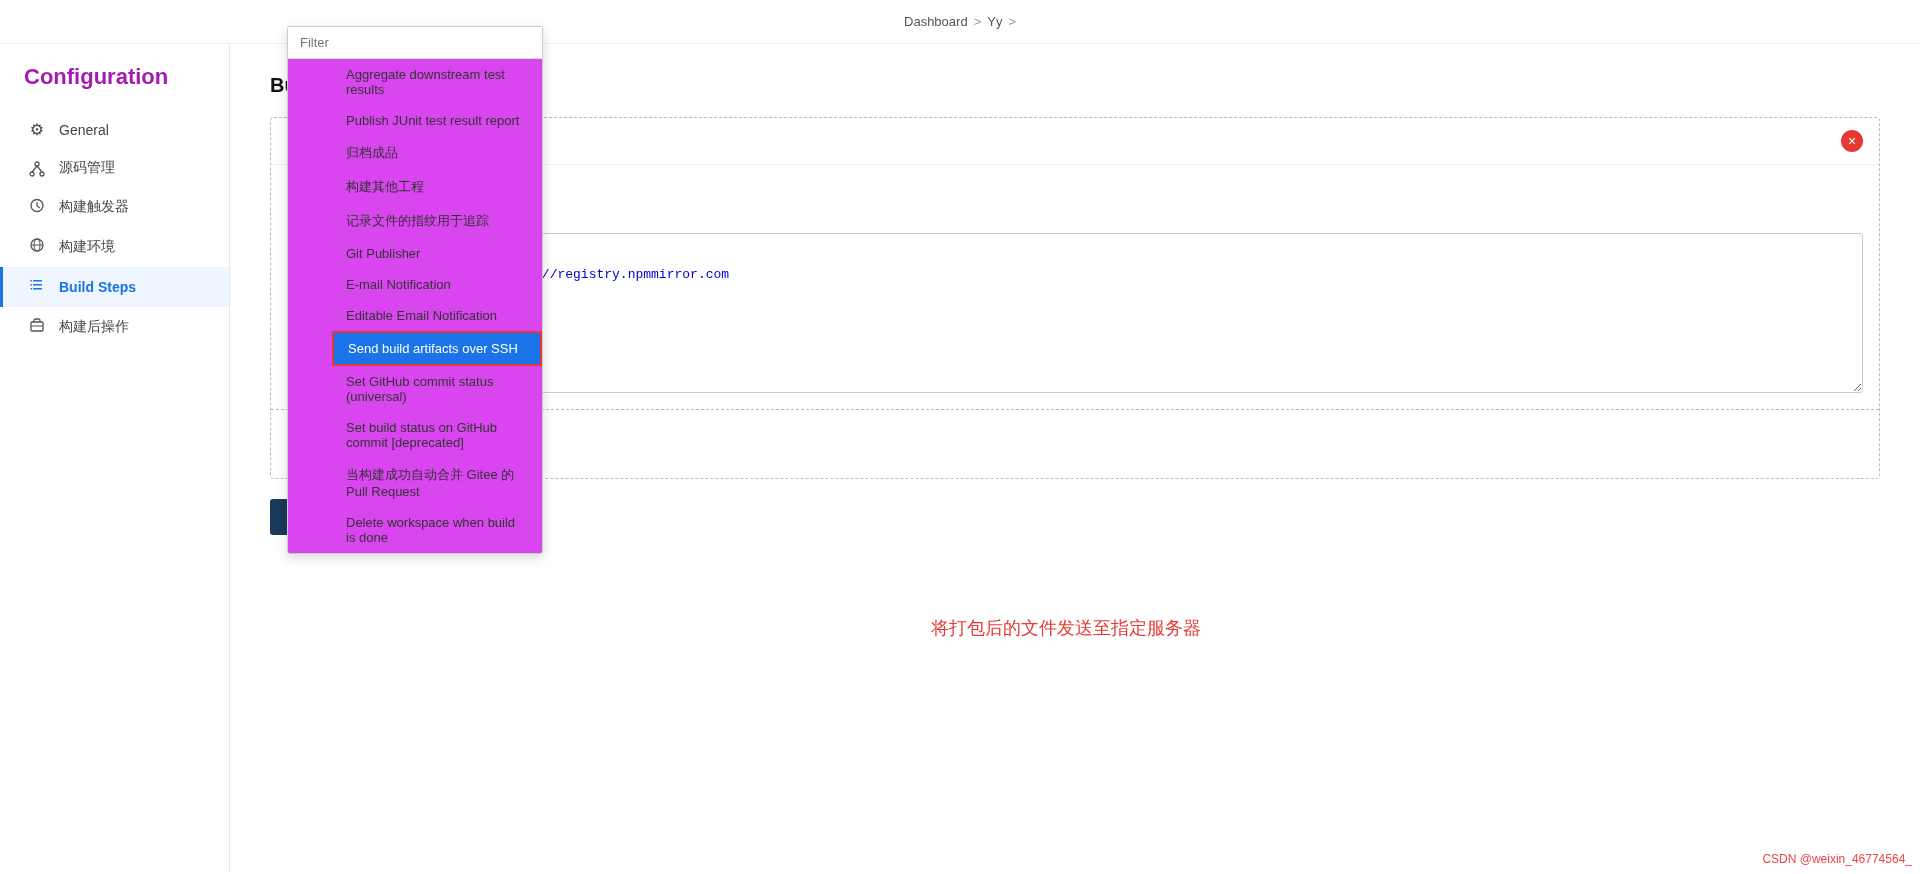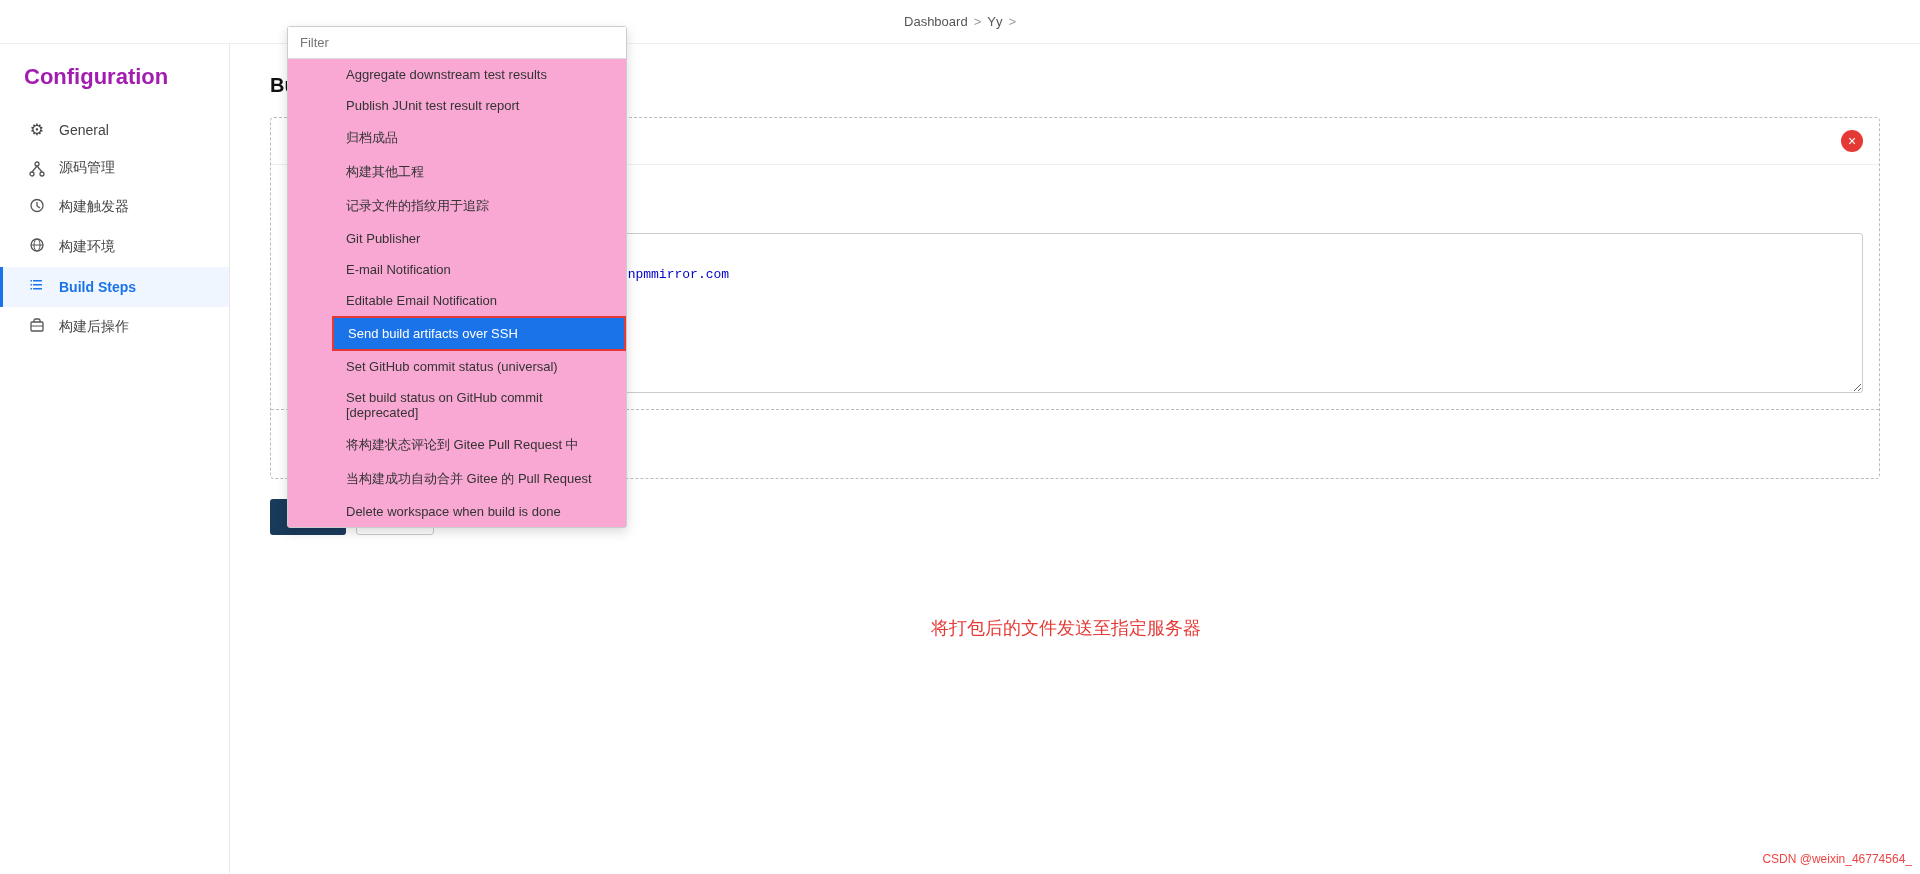--- a/index.html
+++ b/index.html
@@ -111,22 +111,22 @@
     .bottom-section { padding: 16px; }
 
     
     .dropdown-container {
       position: relative; display: inline-block;
     }
 
     .filter-dropdown {
       position: absolute;
       top: -400px; left: 0;
-      width: 340px;
-      background: #f9a8d4;
+      width: 256px;
+      background: #d946ef;
       border: 1px solid #ccc;
       border-radius: 3px;
       box-shadow: 0 4px 12px rgba(0,0,0,0.15);
       z-index: 100;
     }
     .filter-input {
       width: 100%; padding: 8px 12px;
       border: none; border-bottom: 1px solid #ddd;
       font-size: 13px; outline: none;
       color: #999;
@@ -299,21 +299,20 @@
             <div class="dropdown-item">Publish JUnit test result report</div>
             <div class="dropdown-item">归档成品</div>
             <div class="dropdown-item">构建其他工程</div>
             <div class="dropdown-item">记录文件的指纹用于追踪</div>
             <div class="dropdown-item">Git Publisher</div>
             <div class="dropdown-item">E-mail Notification</div>
             <div class="dropdown-item">Editable Email Notification</div>
             <div class="dropdown-item highlighted red-box-item">Send build artifacts over SSH</div>
             <div class="dropdown-item">Set GitHub commit status (universal)</div>
             <div class="dropdown-item">Set build status on GitHub commit [deprecated]</div>
-            <div class="dropdown-item">将构建状态评论到 Gitee Pull Request 中</div>
             <div class="dropdown-item">当构建成功自动合并 Gitee 的 Pull Request</div>
             <div class="dropdown-item">Delete workspace when build is done</div>
           </div>
 
           
           <button class="add-btn red-box-btn">
             <span>增加构建后操作步骤</span>
             <span>▲</span>
           </button>
         </div>

